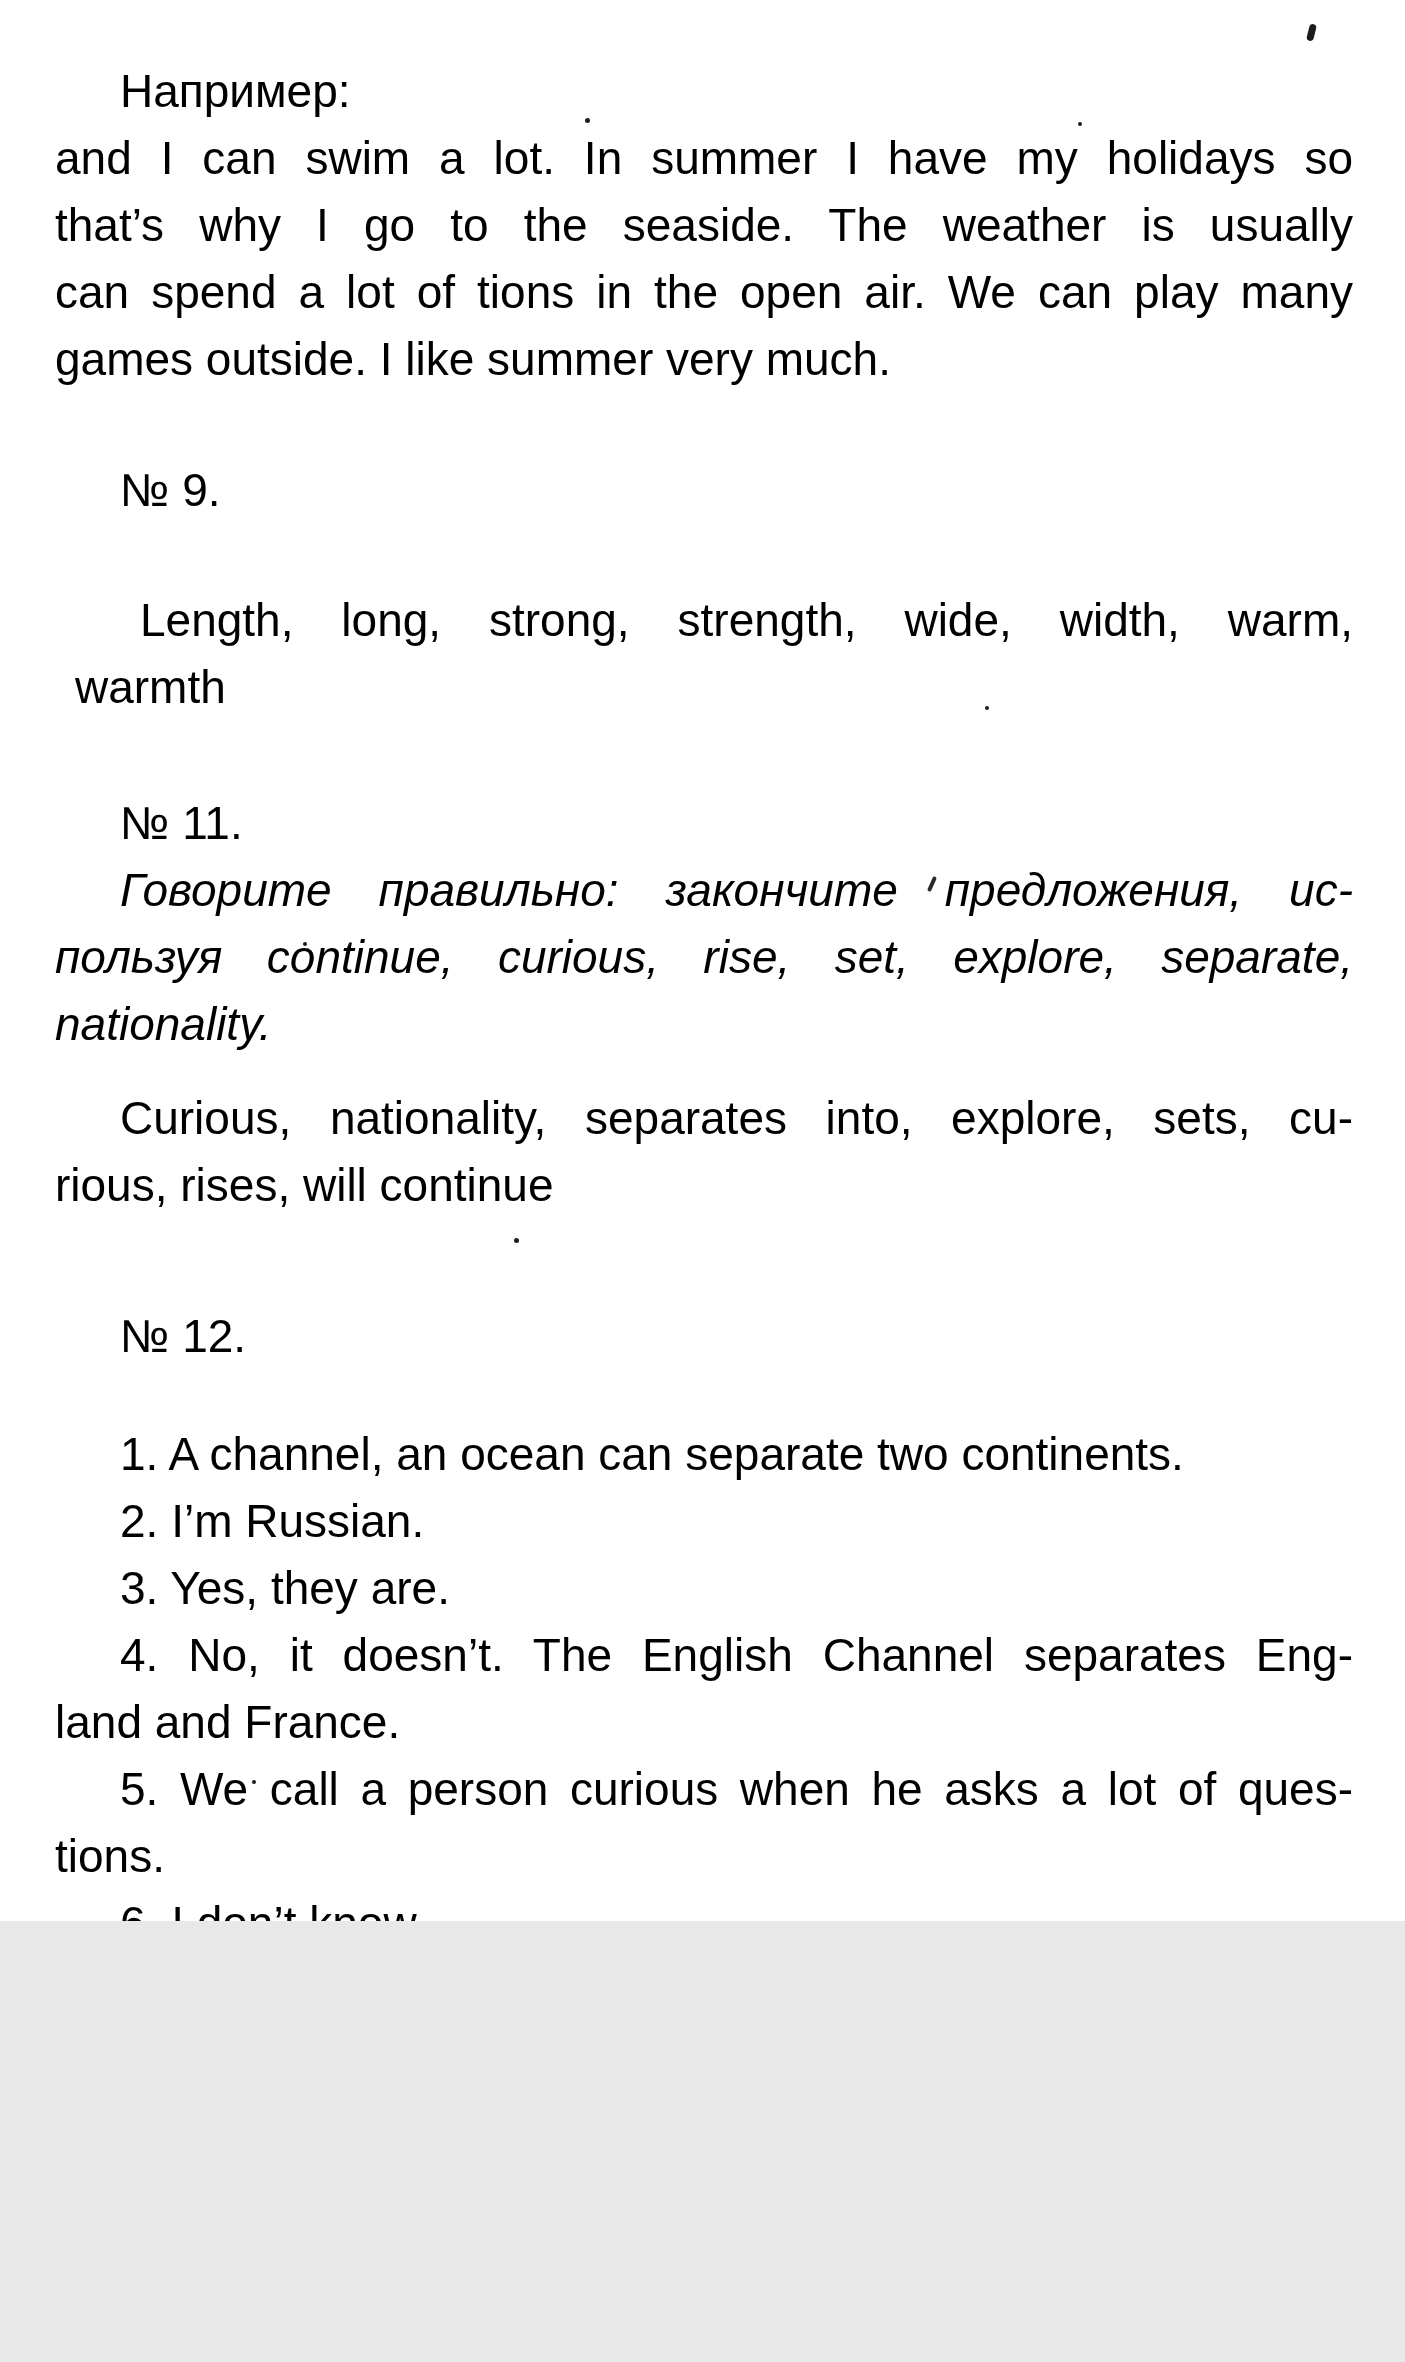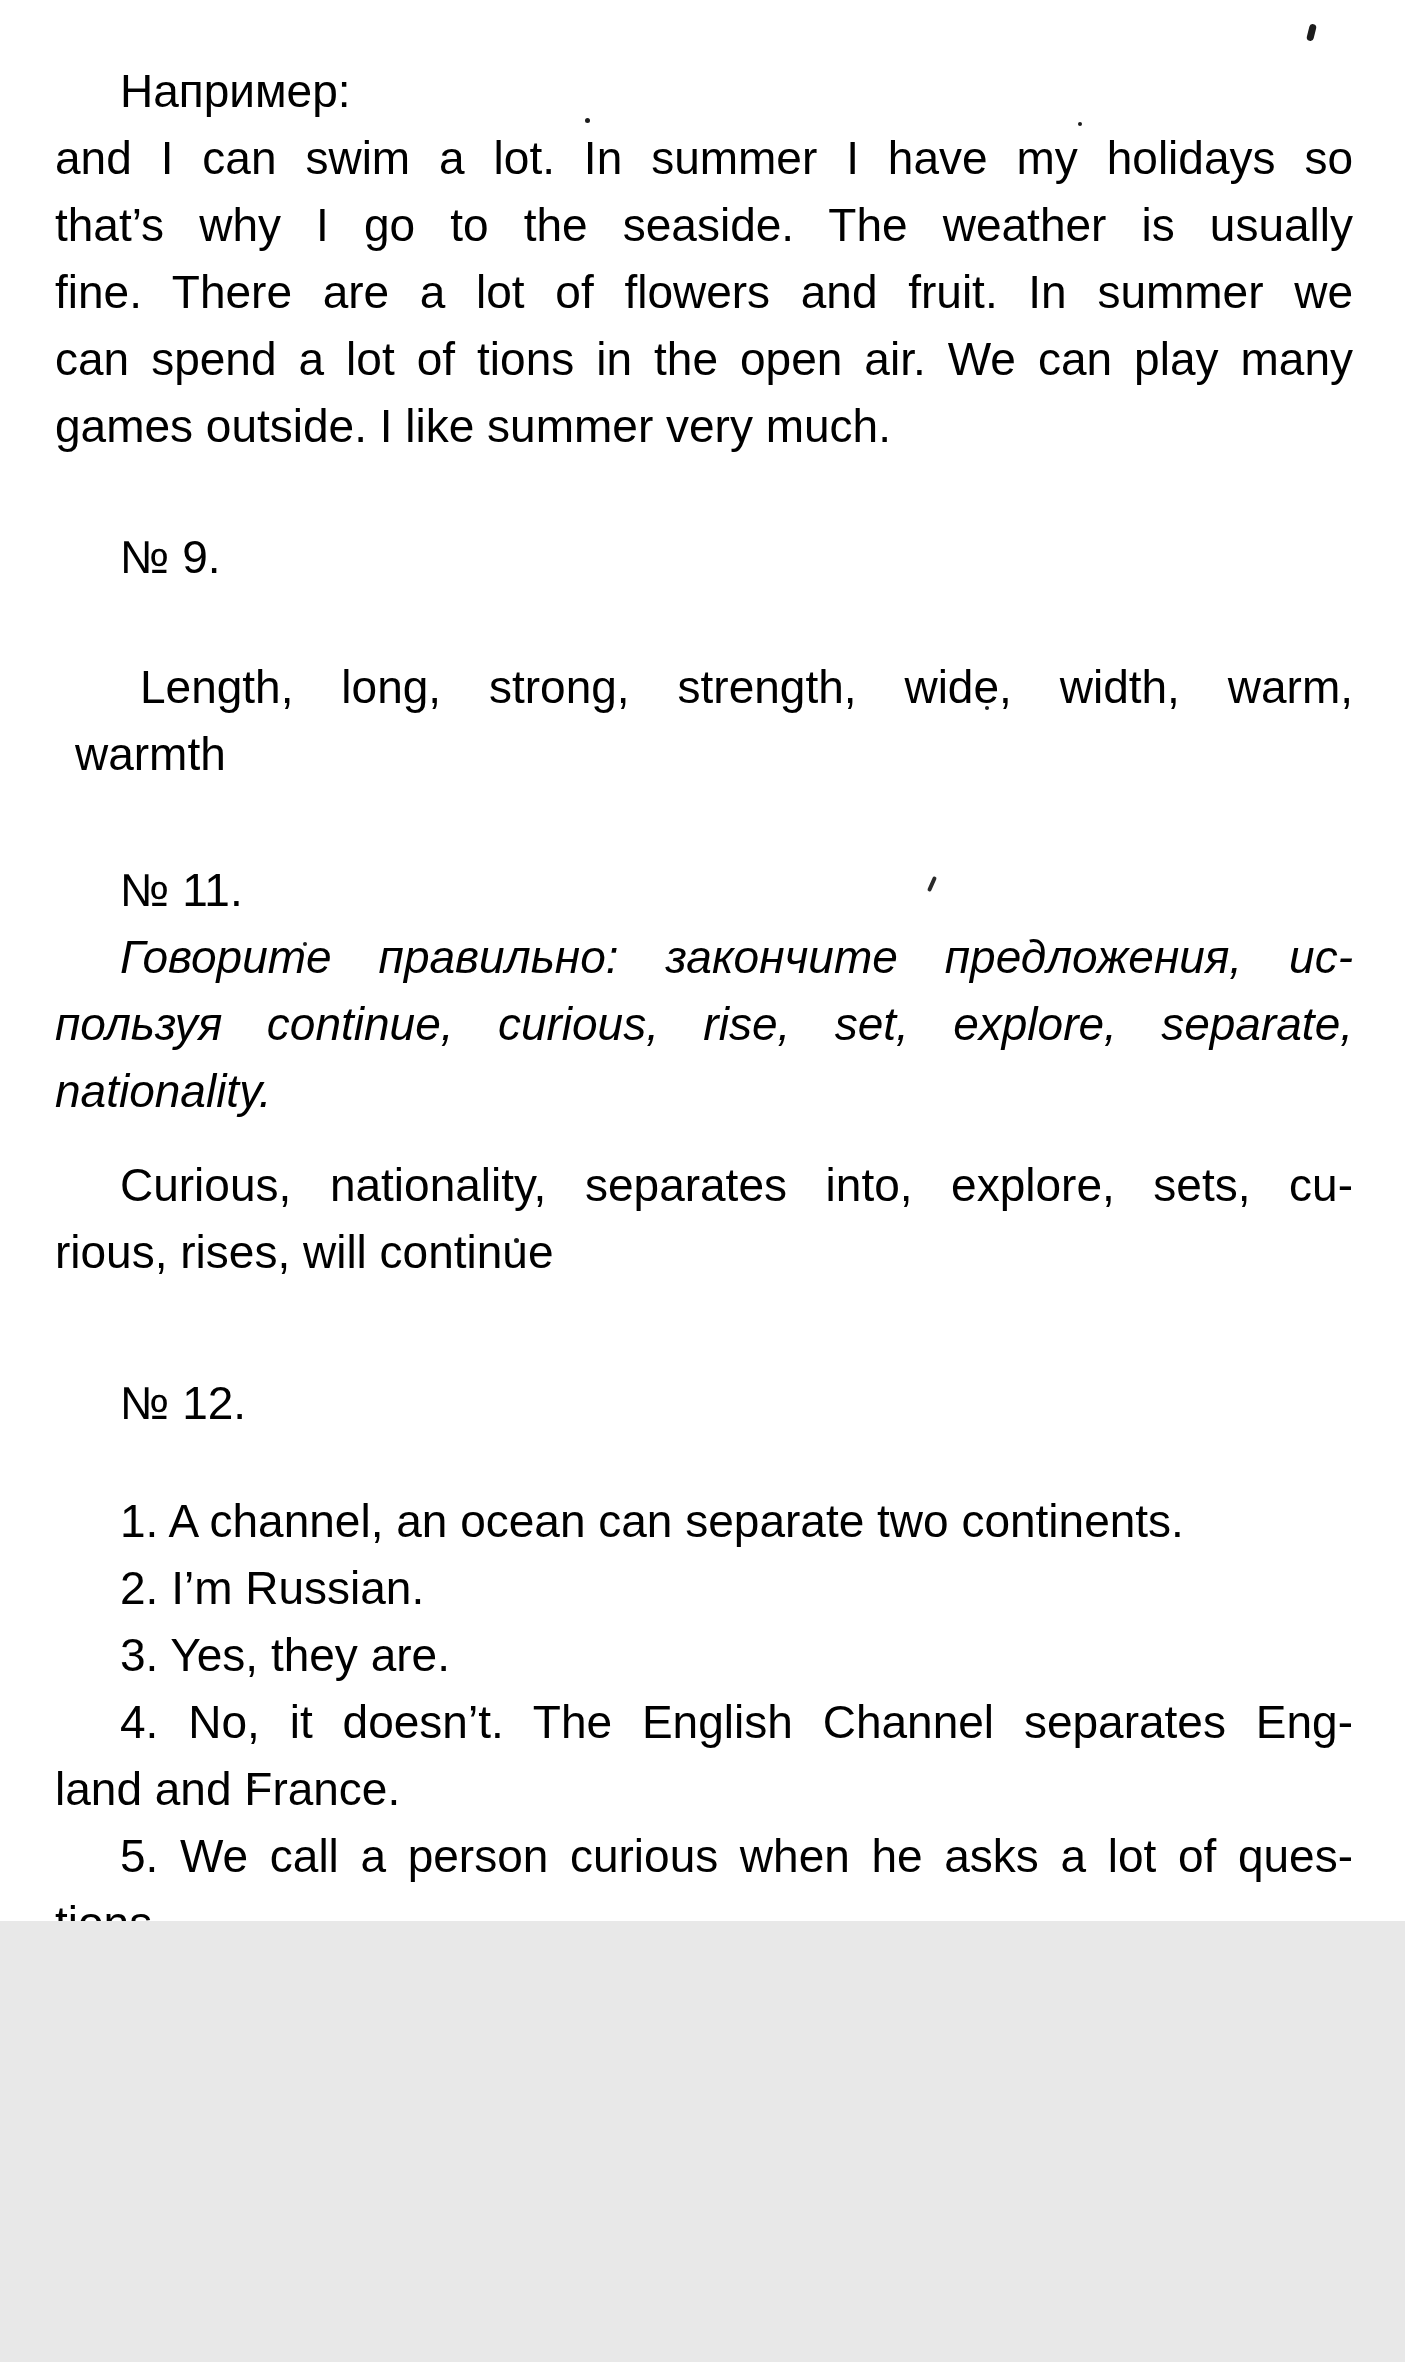--- a/index.html
+++ b/index.html
@@ -55,21 +55,20 @@
 <body>
 
 <div class="page">
   <div class="content">
 
     <div>
       <div class="line ind">Например:</div>
       <div>
         <div class="line j">and I can swim a lot. In summer I have my holidays so</div>
         <div class="line j">that’s why I go to the seaside. The weather is usually</div>
-        <div class="line j">fine. There are a lot of flowers and fruit. In summer we</div>
         <div class="line j">can spend a lot of tions in the open air. We can play many</div>
         <div class="line">games outside. I like summer very much.</div>
       </div>
     </div>
 
     <div class="b-ex9">
       <div class="line ind">№ 9.</div>
     </div>
 
     <div class="b-ex9-words">

